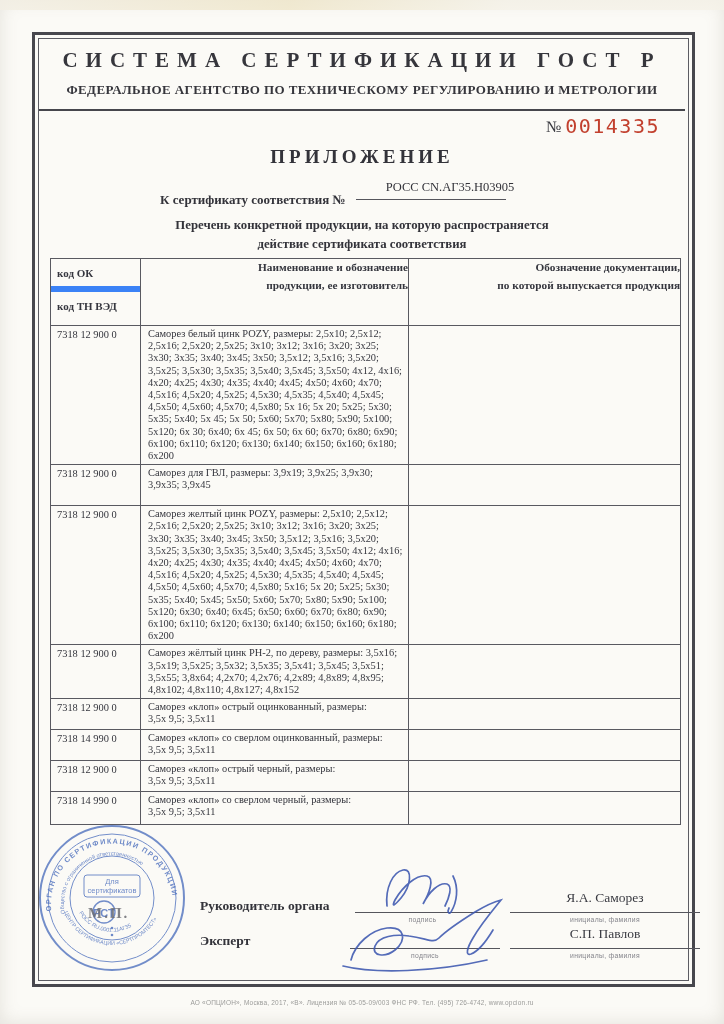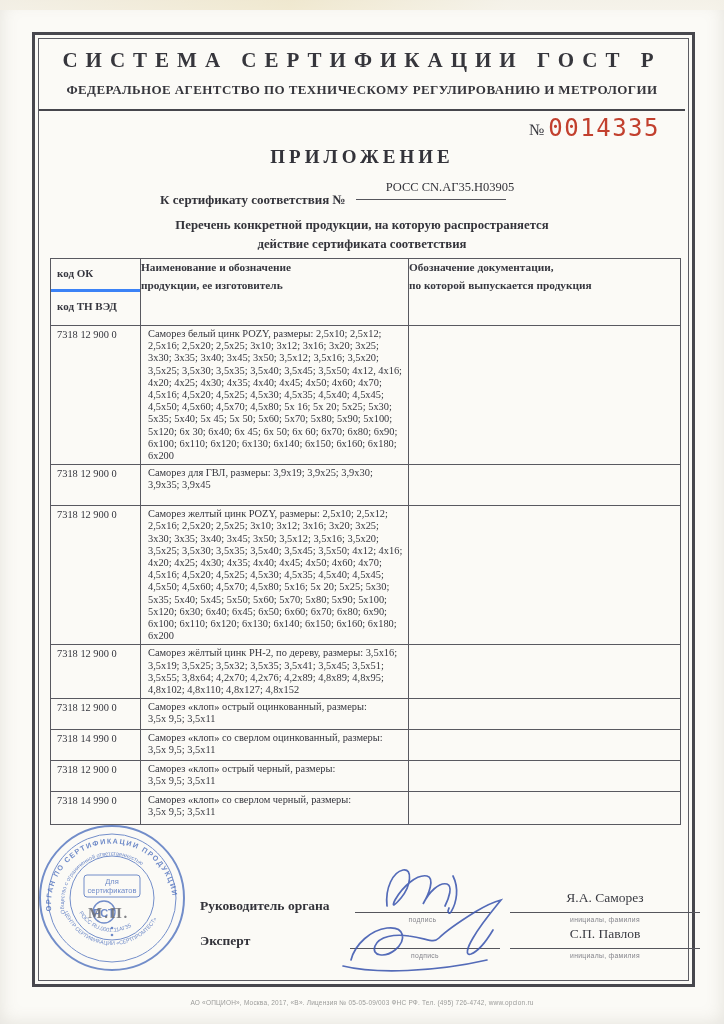--- a/index.html
+++ b/index.html
@@ -8,36 +8,36 @@
   .scan-top { position:absolute; left:0; top:0; width:100%; height:10px; background:linear-gradient(90deg, #f3efe4 0%, #efe6c9 40%, #f5f2e8 70%); opacity:.8; }
 
   .frame-outer { position:absolute; left:32px; top:32px; width:663px; height:955px; border:3px solid #47474d; }
   .frame-inner { position:absolute; inset:3px; border:1px solid #5c5c63; }
 
   .hdr-title { position:absolute; left:40px; top:48px; width:644px; text-align:center; font-size:21px; font-weight:bold; letter-spacing:8px; color:#36363c; }
   .hdr-sub { position:absolute; left:40px; top:82px; width:644px; text-align:center; font-size:13px; font-weight:bold; letter-spacing:.4px; color:#36363c; }
   .hdr-divider { position:absolute; left:39px; top:109px; width:646px; height:2px; background:#46464c; }
 
   .doc-number { position:absolute; right:64px; top:114px; font-size:16px; color:#3a3a40; }
-  .doc-number .digits { font-family:"DejaVu Sans Mono", monospace; font-size:24px; color:#c2402e; letter-spacing:1.5px; vertical-align:-1px; }
+  .doc-number .digits { font-family:"DejaVu Sans Mono", monospace; font-size:20px; color:#c2402e; letter-spacing:1.5px; vertical-align:-1px; }
 
   .appendix-title { position:absolute; left:40px; top:146px; width:644px; text-align:center; font-size:19px; font-weight:bold; letter-spacing:4px; color:#33333a; }
   .cert-line { position:absolute; left:160px; top:186px; width:420px; height:26px; font-size:13px; font-weight:600; color:#33333a; }
   .cert-line .lbl { position:absolute; left:0; top:6px; }
   .cert-num { position:absolute; left:200px; top:-6px; width:180px; text-align:center; font-size:12.5px; font-weight:400; }
   .cert-underline { position:absolute; left:196px; top:13px; width:150px; border-bottom:1.3px solid #55555c; height:1px; }
   .desc { position:absolute; left:60px; top:216px; width:604px; text-align:center; font-size:12.8px; font-weight:bold; color:#33333a; line-height:1.45; white-space:pre-line; }
 
   table.main { position:absolute; left:50px; top:258px; width:630px; border-collapse:collapse; table-layout:fixed; font-size:10.4px; color:#35363e; }
   table.main td, table.main th { border:1px solid #595960; vertical-align:top; overflow:hidden; }
   col.c1 { width:90px; } col.c2 { width:268px; } col.c3 { width:272px; }
   .th-codes { padding:0; height:66px; font-weight:600; font-size:11px; }
   .th-codes .half { height:33px; padding:8px 0 0 6px; text-align:left; }
-  .th-codes .half.top { border-bottom:3px solid #3b82f6; }
-  .th-main { font-weight:bold; font-size:11.3px; text-align:left; vertical-align:middle; white-space:pre-line; line-height:1.55; }
+  .th-codes .half.top { border-bottom:6px solid #3b82f6; }
+  .th-main { font-weight:bold; font-size:11.3px; text-align:right; vertical-align:middle; white-space:pre-line; line-height:1.55; }
   td.code { vertical-align:bottom; padding:2px 4px 4px 6px; white-space:pre-line; line-height:1.25; }
   td.code.toprow { vertical-align:top; padding-top:3px; }
   td.name { padding:2px 5px 2px 7px; line-height:12.2px; white-space:pre-line; }
   td.doc { padding:5px 5px 2px 7px; }
   tr.r1 { height:40px; } tr.r2 { height:122px; } tr.r3 { height:41px; }
   tr.r4 { height:122px; } tr.r5 { height:52px; } tr.r6 { height:31px; }
   tr.r7 { height:31px; } tr.r8 { height:31px; } tr.r9 { height:33px; }
 
   .sig-block { position:absolute; left:15px; top:820px; width:724px; height:170px; }
   .role { position:absolute; font-size:13.5px; font-weight:bold; color:#33333a; }

